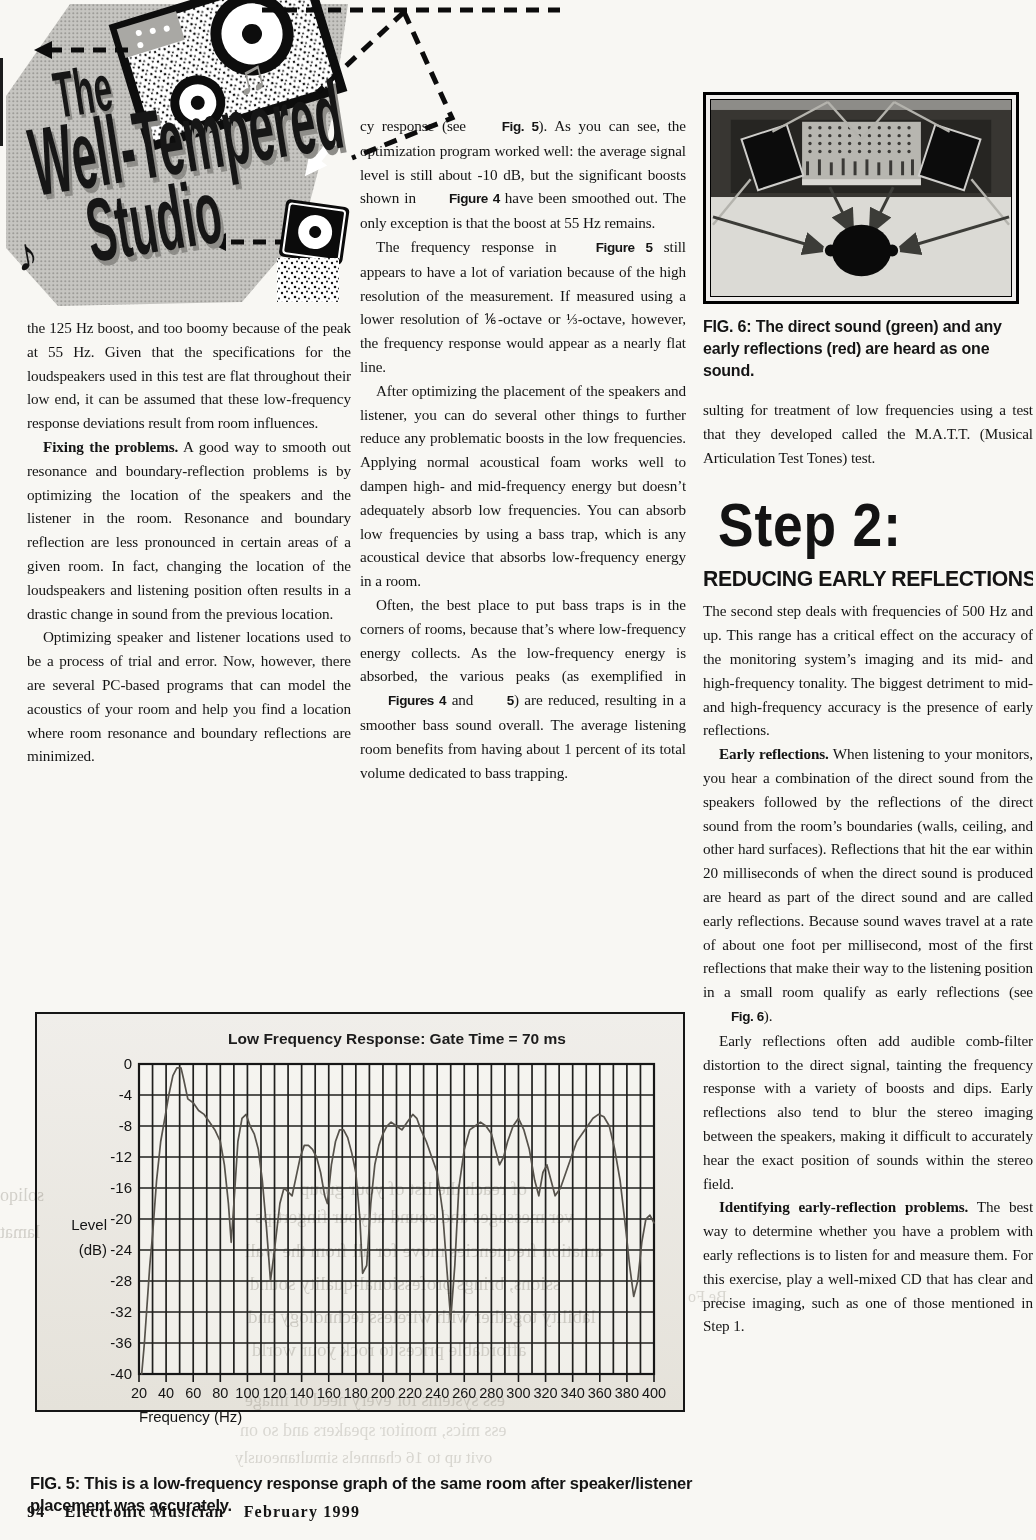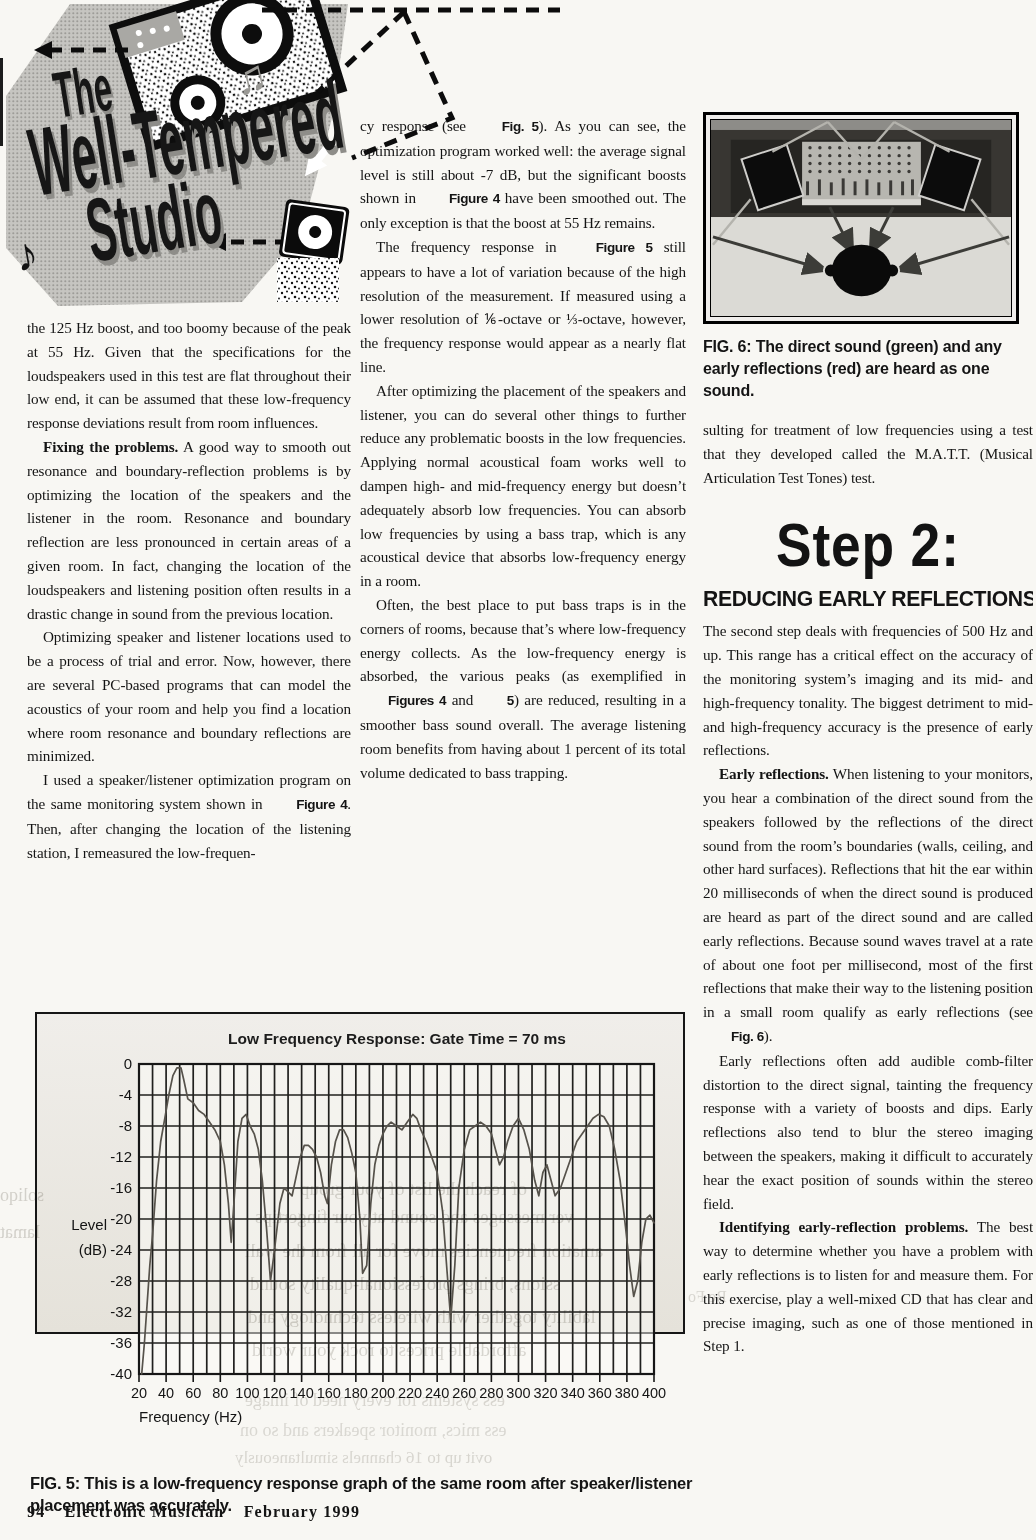--- a/index.html
+++ b/index.html
@@ -5,41 +5,41 @@
   html,body{margin:0;padding:0;}
   body{
     width:1036px;height:1540px;position:relative;overflow:hidden;
     background:#f8f7f3;
     font-family:"Liberation Serif", serif;color:#141414;
   }
   
   .col{position:absolute;overflow:hidden;}
   #col1{left:27px;top:316px;width:324px;height:692px;}
   #col2{left:360px;top:114px;width:326px;height:894px;}
-  #col3{left:703px;top:112px;width:330px;height:1400px;}
+  #col3{left:703px;top:92px;width:330px;height:1400px;}
   p.bp{font-size:15.2px;line-height:23.8px;text-align:justify;margin:0;letter-spacing:-0.1px;}
   p.ind{text-indent:16px;}
   .bold{font-weight:bold;}
   .it{}
   .figref{font-family:"Liberation Sans",sans-serif;font-weight:bold;font-size:13.5px;letter-spacing:-0.4px;padding-left:28px;}
   
   #fig6-frame{border:3px solid #000;background:#efedeb;padding:4px;box-sizing:border-box;width:316px;}
   #fig6-frame svg{display:block;border:1px solid #000;}
   .figcap{font-family:"Liberation Sans",sans-serif;font-weight:bold;font-size:16px;line-height:22px;
           letter-spacing:-0.2px;margin:12px 0 0 0;}
   #fig6-caption{margin-bottom:16px;}
   
-  #step2-wrap{text-align:center;margin:20px 0 6px 0;}
+  #step2-wrap{text-align:left;margin:20px 0 6px 0;}
   #step2-heading{font-family:"Liberation Sans",sans-serif;font-weight:bold;font-size:62px;
                  display:inline-block;transform:scaleX(0.86);letter-spacing:1px;color:#131313;}
   #step2-sub{font-family:"Liberation Sans",sans-serif;font-weight:bold;font-size:22.5px;
              display:inline-block;transform:scaleX(0.94);transform-origin:left center;
              letter-spacing:-0.4px;margin:0 0 7px 0;white-space:nowrap;}
   
-  #fig5{position:absolute;left:35px;top:1012px;width:650px;height:322px;
+  #fig5{position:absolute;left:35px;top:1012px;width:650px;height:400px;
         border:2px solid #161616;background:linear-gradient(#f0eeea,#e5e2da);box-sizing:border-box;}
   #fig5 svg{position:absolute;left:0;top:0;z-index:2;}
   #fig5-caption{position:absolute;left:30px;top:1460px;width:672px;font-size:16.5px;}
   
   #footer{position:absolute;left:27px;top:1503px;font-family:Liberation Serif, serif;
           font-weight:bold;font-size:16px;letter-spacing:1.2px;white-space:nowrap;}
   #footer span{margin-right:14px;}
   
   .ghost{position:absolute;transform:scaleX(-1);color:#7d786e;filter:blur(0.7px);
          font-family:"Liberation Serif",serif;white-space:nowrap;pointer-events:none;
@@ -120,24 +120,23 @@
     <text x="238" y="96" font-size="44" fill="#9a9995" transform="rotate(-14 238 96)">♫</text>
     <text x="18" y="272" font-size="46" fill="#121212" transform="rotate(-10 18 272)">♪</text>
   </svg>
 </div>
 <div id="edge-line"></div>
 
 <div id="col1" class="col">
     <p class="bp"><span>the 125 Hz boost, and too boomy because of the peak at 55 Hz. Given that the specifications for the loudspeakers used in this test are flat throughout their low end, it can be assumed that these low-frequency response deviations result from room influences.</span></p>
     <p class="bp ind"><span class="bold">Fixing the problems.</span><span> A good way to smooth out resonance and boundary-reflection problems is by optimizing the location of the speakers and the listener in the room. Resonance and boundary reflection are less pronounced in certain areas of a given room. In fact, changing the location of the loudspeakers and listening position often results in a drastic change in sound from the previous location.</span></p>
     <p class="bp ind"><span>Optimizing speaker and listener locations used to be a process of trial and error. Now, however, there are several PC-based programs that can model the acoustics of your room and help you find a location where room resonance and boundary reflections are minimized.</span></p>
-    <p class="bp ind"><span>I used a speaker/listener optimization program on the same monitoring system shown in </span><span class="figref">Figure 4</span><span>. Then, after changing the location of the listening station, I remeasured the low-frequen-</span></p>
   </div>
 <div id="col2" class="col">
-    <p class="bp"><span>cy response (see </span><span class="figref">Fig. 5</span><span>). As you can see, the optimization program worked well: the average signal level is still about -7 dB, but the significant boosts shown in </span><span class="figref">Figure 4</span><span> have been smoothed out. The only exception is that the boost at 55 Hz remains.</span></p>
+    <p class="bp"><span>cy response (see </span><span class="figref">Fig. 5</span><span>). As you can see, the optimization program worked well: the average signal level is still about -10 dB, but the significant boosts shown in </span><span class="figref">Figure 4</span><span> have been smoothed out. The only exception is that the boost at 55 Hz remains.</span></p>
     <p class="bp ind"><span>The frequency response in </span><span class="figref">Figure 5</span><span> still appears to have a lot of variation because of the high resolution of the measurement. If measured using a lower resolution of ⅙-octave or ⅓-octave, however, the frequency response would appear as a nearly flat line.</span></p>
     <p class="bp ind"><span>After optimizing the placement of the speakers and listener, you can do several other things to further reduce any problematic boosts in the low frequencies. Applying normal acoustical foam works well to dampen high- and mid-frequency energy but doesn’t adequately absorb low frequencies. You can absorb low frequencies by using a </span><span class="it">bass trap</span><span>, which is any acoustical device that absorbs low-frequency energy in a room.</span></p>
     <p class="bp ind"><span>Often, the best place to put bass traps is in the corners of rooms, because that’s where low-frequency energy collects. As the low-frequency energy is absorbed, the various peaks (as exemplified in </span><span class="figref">Figures 4</span><span> and </span><span class="figref">5</span><span>) are reduced, resulting in a smoother bass sound overall. The average listening room benefits from having about 1 percent of its total volume dedicated to bass trapping.</span></p>
   </div>
 
 <div id="col3" class="col">
   
   <figure style="margin:0">
     <div id="fig6-frame">
       <svg width="300" height="196" viewBox="0 0 303 198" preserveAspectRatio="none">

